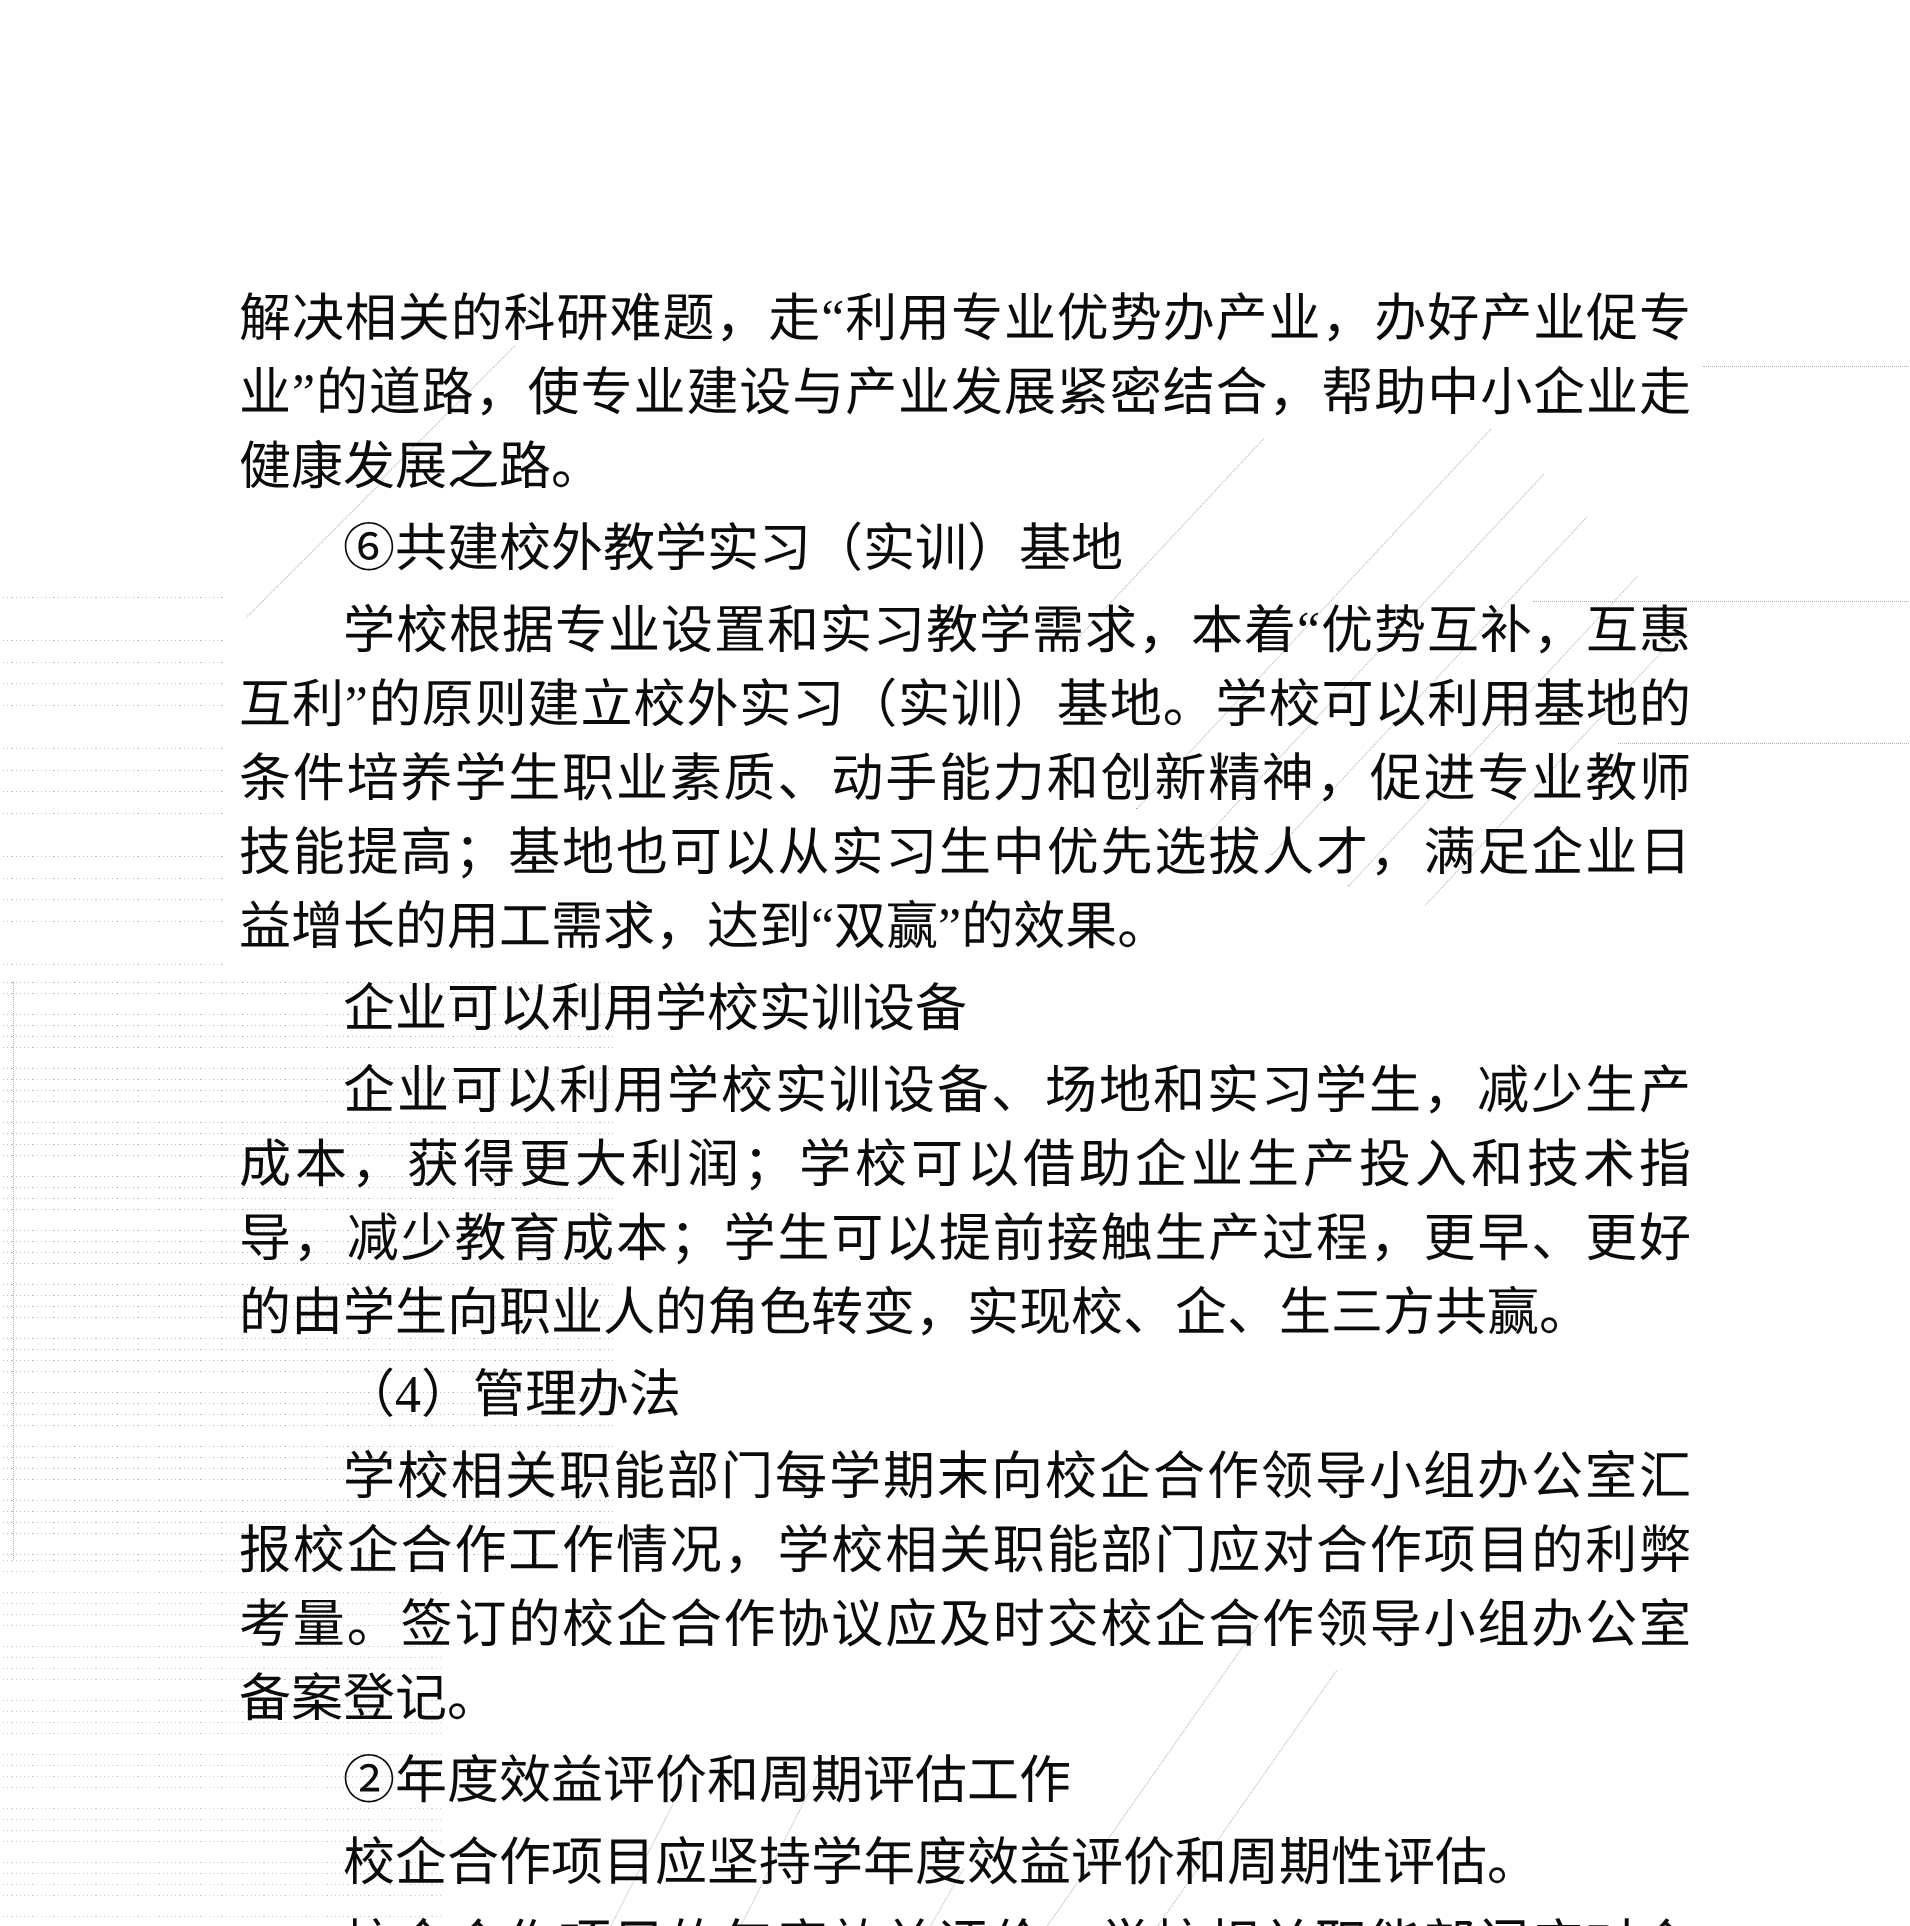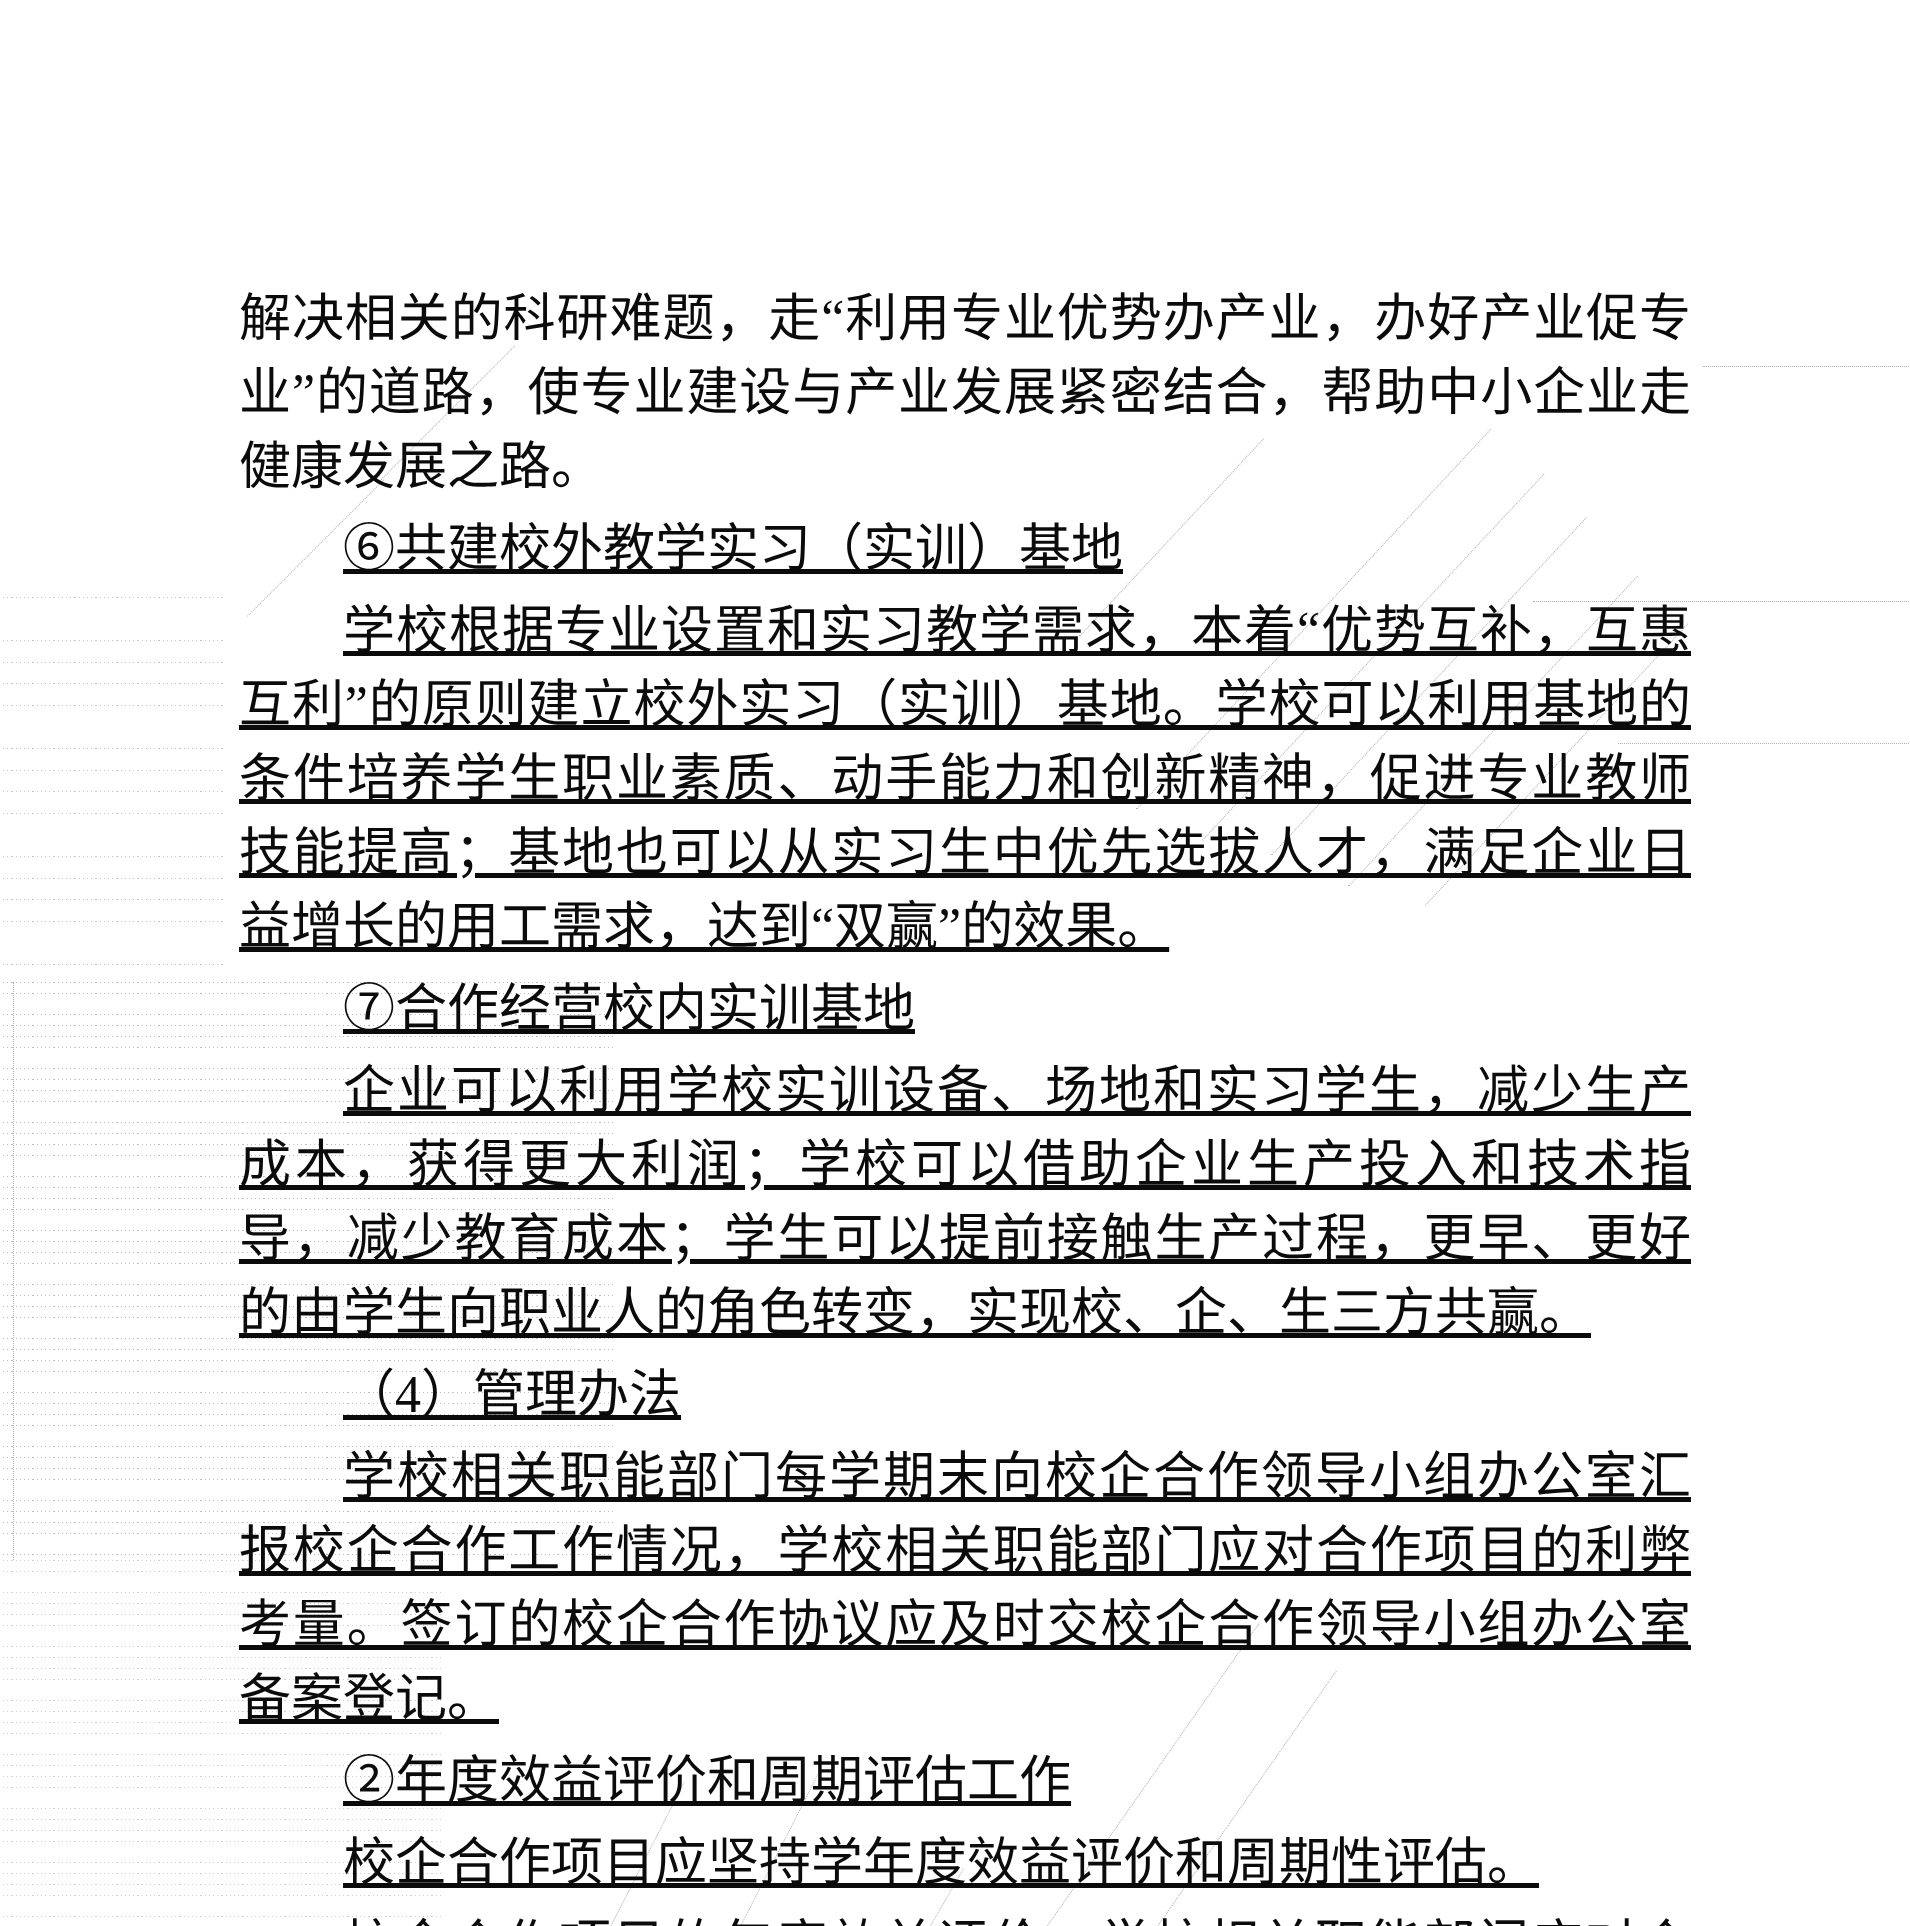--- a/index.html
+++ b/index.html
@@ -39,21 +39,21 @@
     top: 274px;
     width: 1468px;
     font-size: 52px;
     line-height: 74px;
     color: #0b0b0b;
     text-align: justify;
     line-break: strict;
     word-break: normal;
   }
   .text-block p { margin: 8px; padding: 0; }
-  .text-block p.indent { text-indent: 2em; text-decoration: underline; }
+  .text-block p.indent { text-indent: 2em; }
 </style>
 </head>
 <body>
 
 <div class="page">
 
   <div>
 
     <div class="noise-band" style="left:0; top:597px; width:223px; height:385px; --pitch:21.6px; opacity:.55;"></div>
     <div class="noise-band" style="left:0; top:982px; width:616px; height:578px; --pitch:10.8px; opacity:.6;"></div>
@@ -78,21 +78,21 @@
     <div class="diag" style="left:674px; top:2369px; width:578px; transform:rotate(-60deg);"></div>
     <div class="diag" style="left:971px; top:2034px; width:501px; transform:rotate(-55deg);"></div>
     <div class="diag" style="left:1071px; top:2049px; width:462px; transform:rotate(-55deg);"></div>
 
   </div>
 
   <div class="text-block">
     <p>解决相关的科研难题，走“利用专业优势办产业，办好产业促专业”的道路，使专业建设与产业发展紧密结合，帮助中小企业走健康发展之路。</p>
     <p class="indent">⑥共建校外教学实习（实训）基地</p>
     <p class="indent">学校根据专业设置和实习教学需求，本着“优势互补，互惠互利”的原则建立校外实习（实训）基地。学校可以利用基地的条件培养学生职业素质、动手能力和创新精神，促进专业教师技能提高；基地也可以从实习生中优先选拔人才，满足企业日益增长的用工需求，达到“双赢”的效果。</p>
-    <p class="indent">⑦合作经营校内实训基地</p>
+    <p class="indent">企业可以利用学校实训设备</p>
     <p class="indent">企业可以利用学校实训设备、场地和实习学生，减少生产成本，获得更大利润；学校可以借助企业生产投入和技术指导，减少教育成本；学生可以提前接触生产过程，更早、更好的由学生向职业人的角色转变，实现校、企、生三方共赢。</p>
     <p class="indent">（4）管理办法</p>
     <p class="indent">学校相关职能部门每学期末向校企合作领导小组办公室汇报校企合作工作情况，学校相关职能部门应对合作项目的利弊考量。签订的校企合作协议应及时交校企合作领导小组办公室备案登记。</p>
     <p class="indent">②年度效益评价和周期评估工作</p>
     <p class="indent">校企合作项目应坚持学年度效益评价和周期性评估。</p>
     <p class="indent">校企合作项目的年度效益评价：学校相关职能部门应对合作项目的利弊考量、人才培养、服务收入、功能利用等情况进行年度效益评价，并按照合同（协议）规定检查合同履行情况，于每学年结束后，以书面形式报校企合作领导小组办公室。</p>
 
   </div>
 
 </div>

